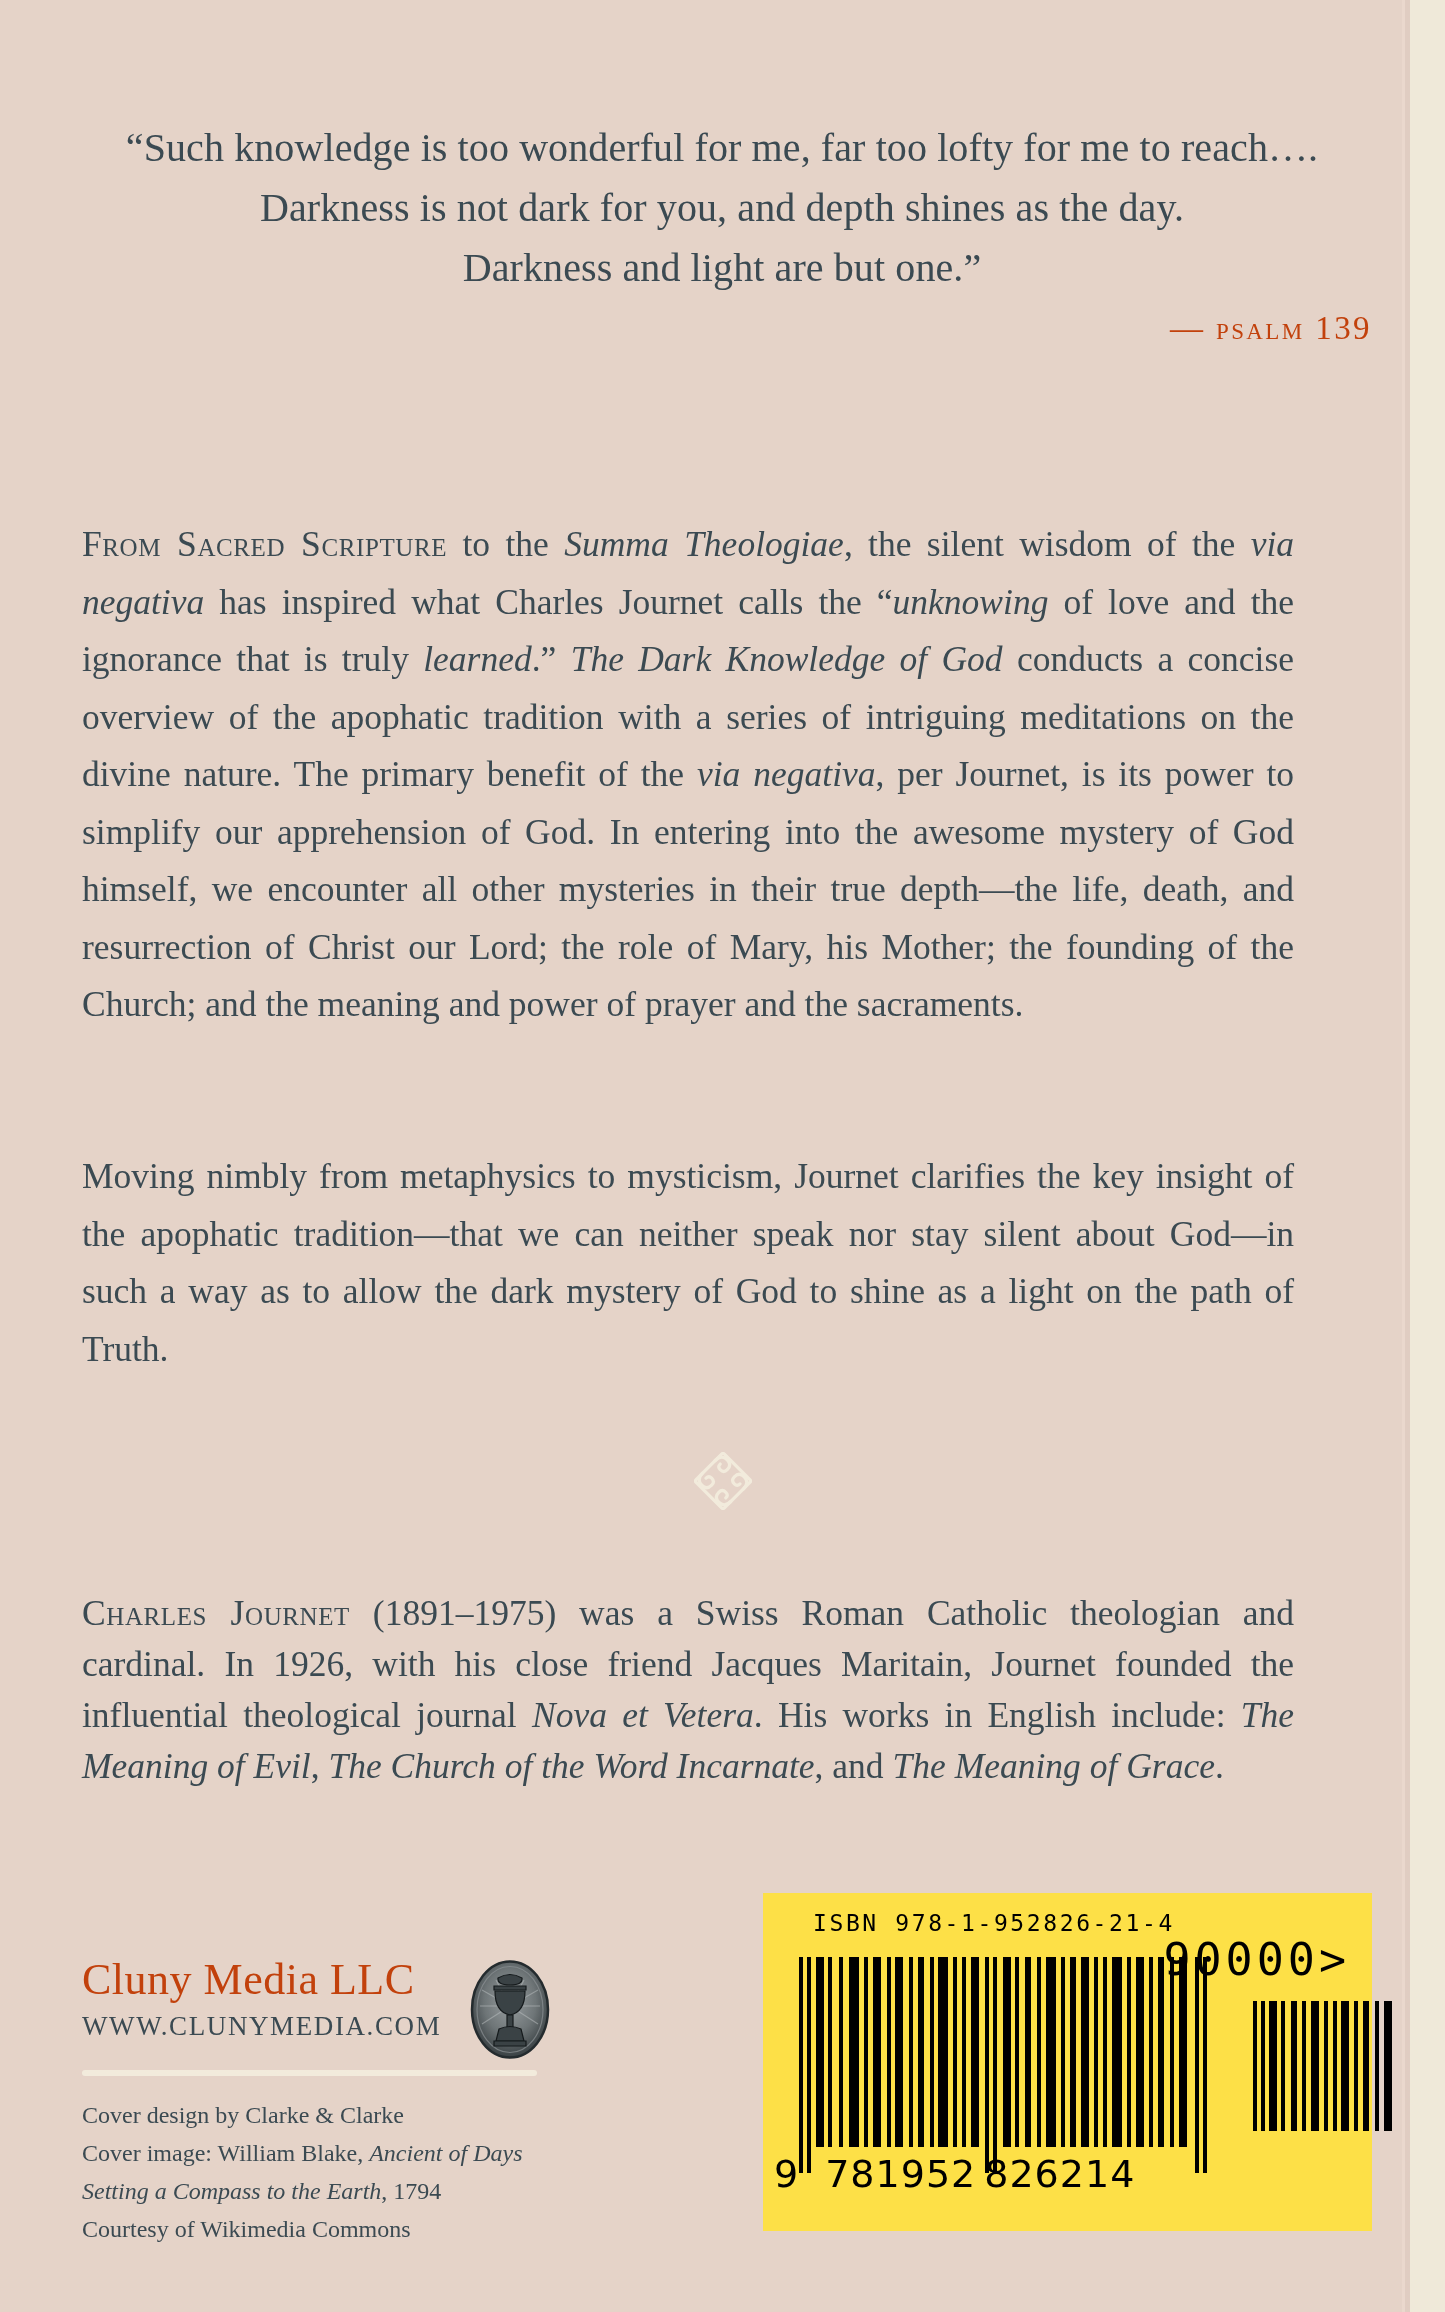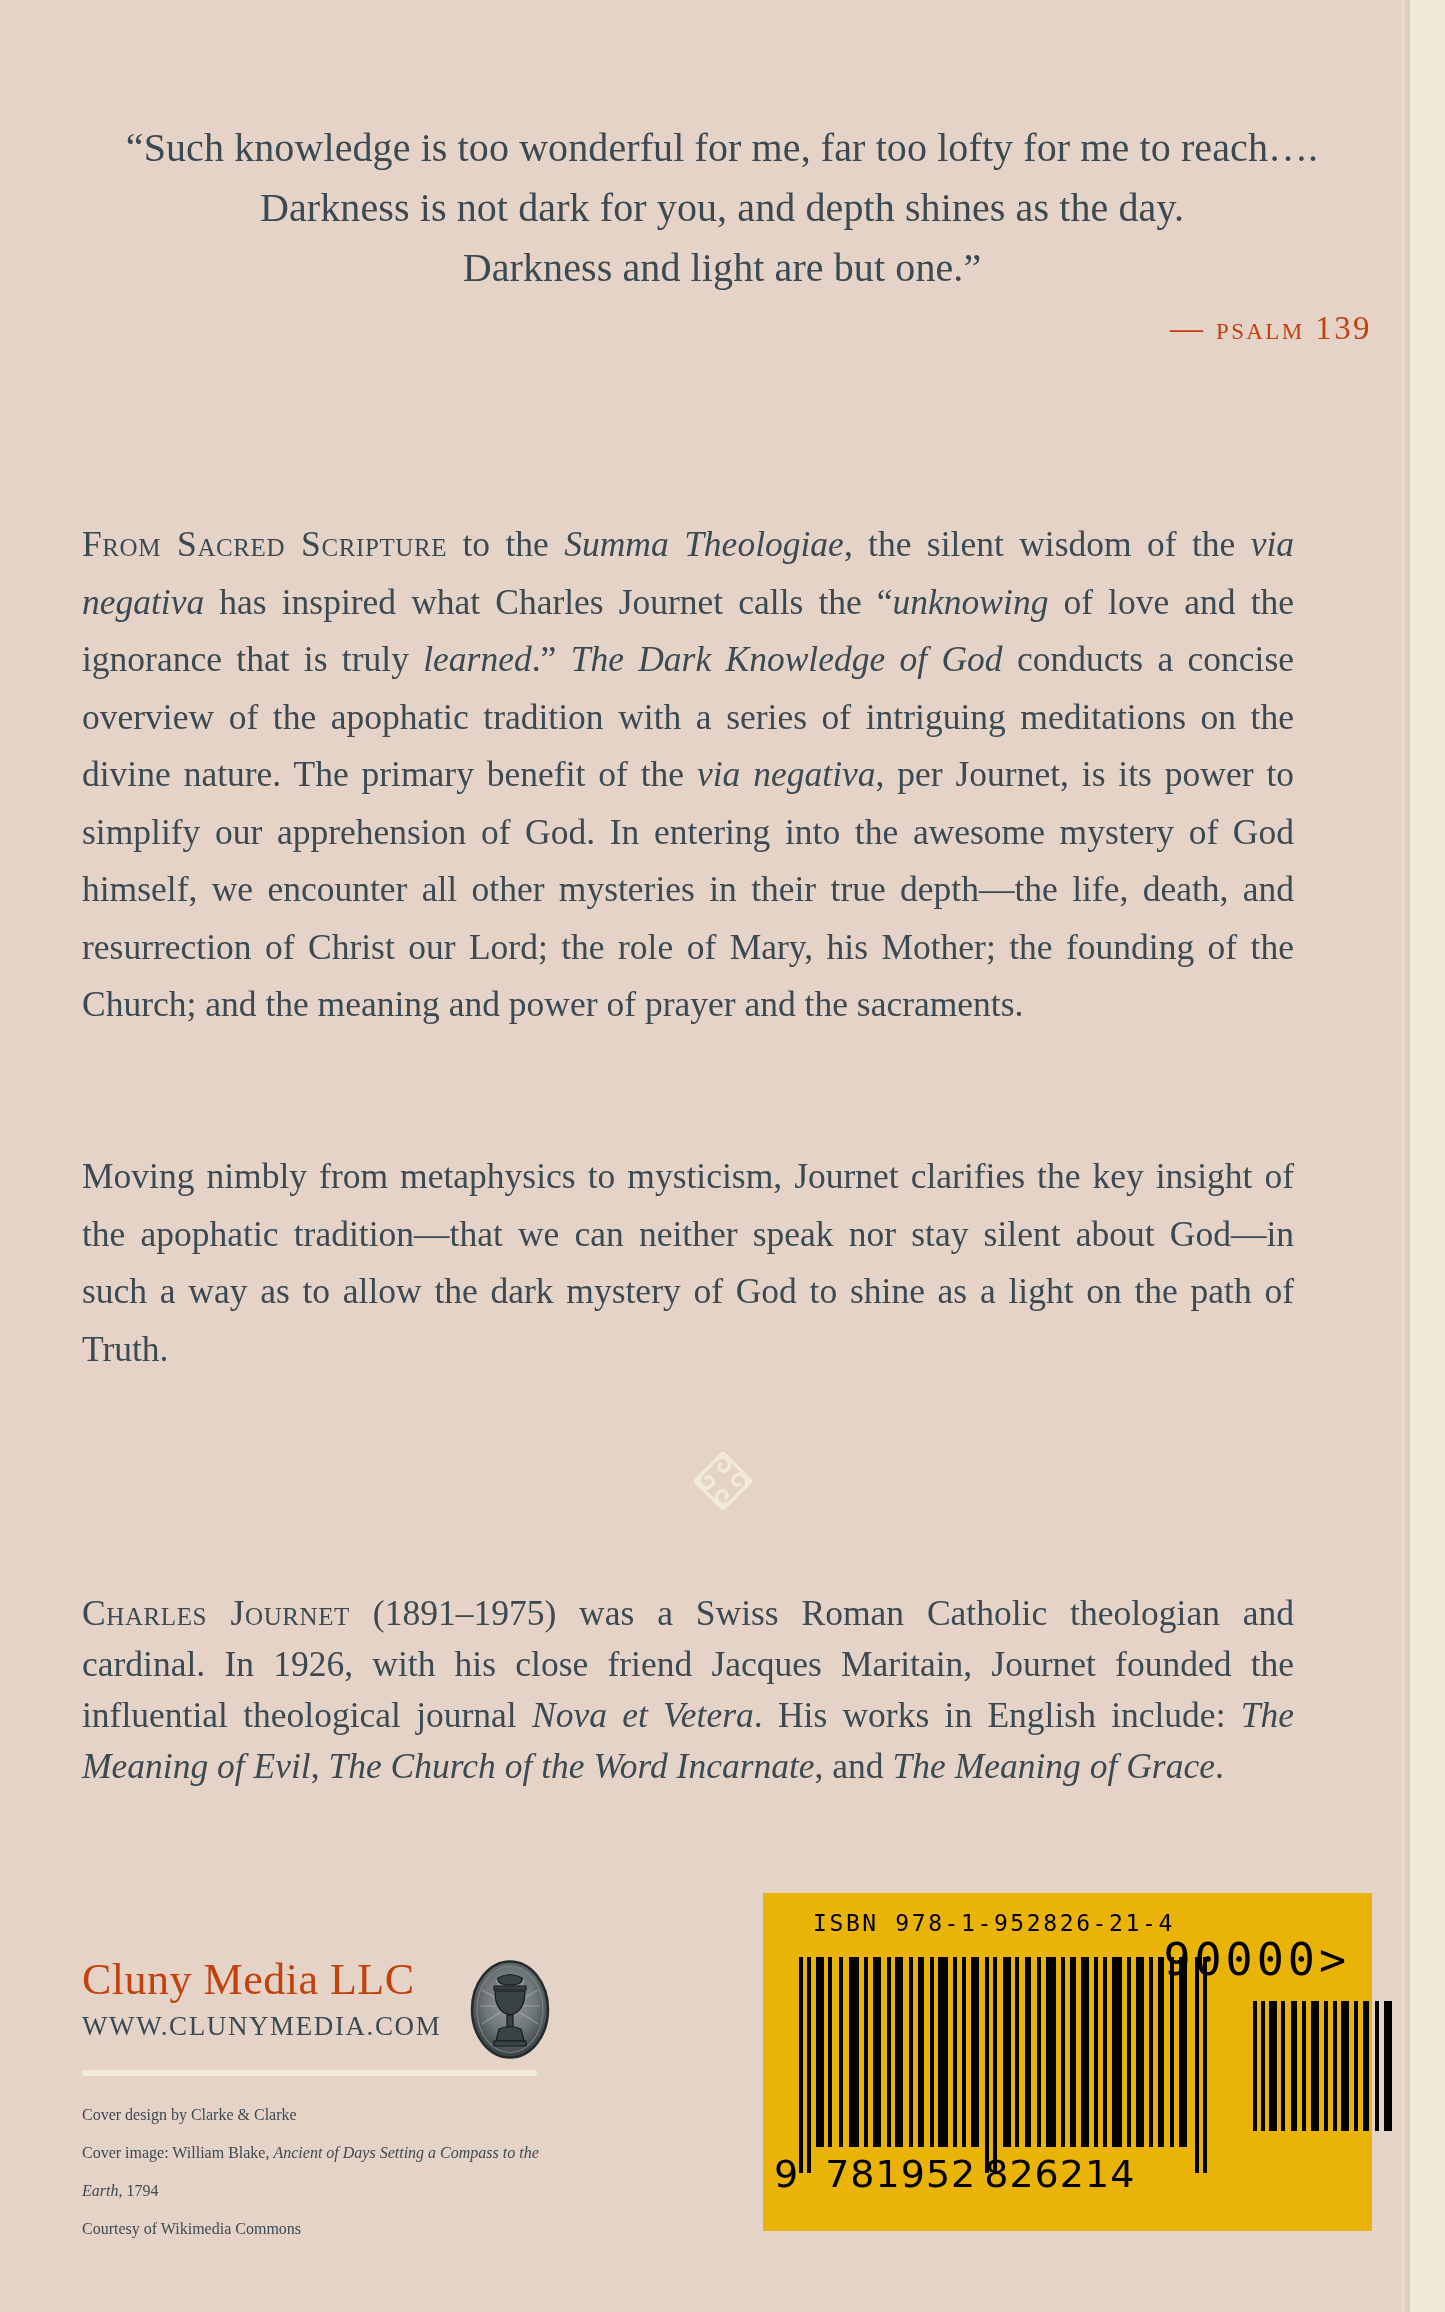--- a/index.html
+++ b/index.html
@@ -134,42 +134,42 @@
   }
   #publisher-rule {
     margin-top: 28px;
     width: 455px;
     height: 6px;
     background: #f2ebdc;
     border-radius: 3px;
   }
   #credits {
     margin-top: 20px;
-    font-size: 16px;
+    font-size: 24px;
     line-height: 38px;
     color: #3b4a52;
   }
   #credits i { font-style: italic; }
 
   #publisher-logo {
     position: absolute;
     left: 466px;
     top: 1958px;
     width: 88px;
     height: 103px;
   }
 
   
   #barcode-box {
     position: absolute;
     left: 763px;
     top: 1893px;
     width: 609px;
     height: 338px;
-    background: #eab308;
+    background: #fde047;
   }
   #isbn-text {
     position: absolute;
     left: 50px;
     top: 17px;
     font-family: "DejaVu Sans Mono", "Liberation Mono", monospace;
     font-size: 23px;
     letter-spacing: 2.6px;
     color: #000000;
   }

